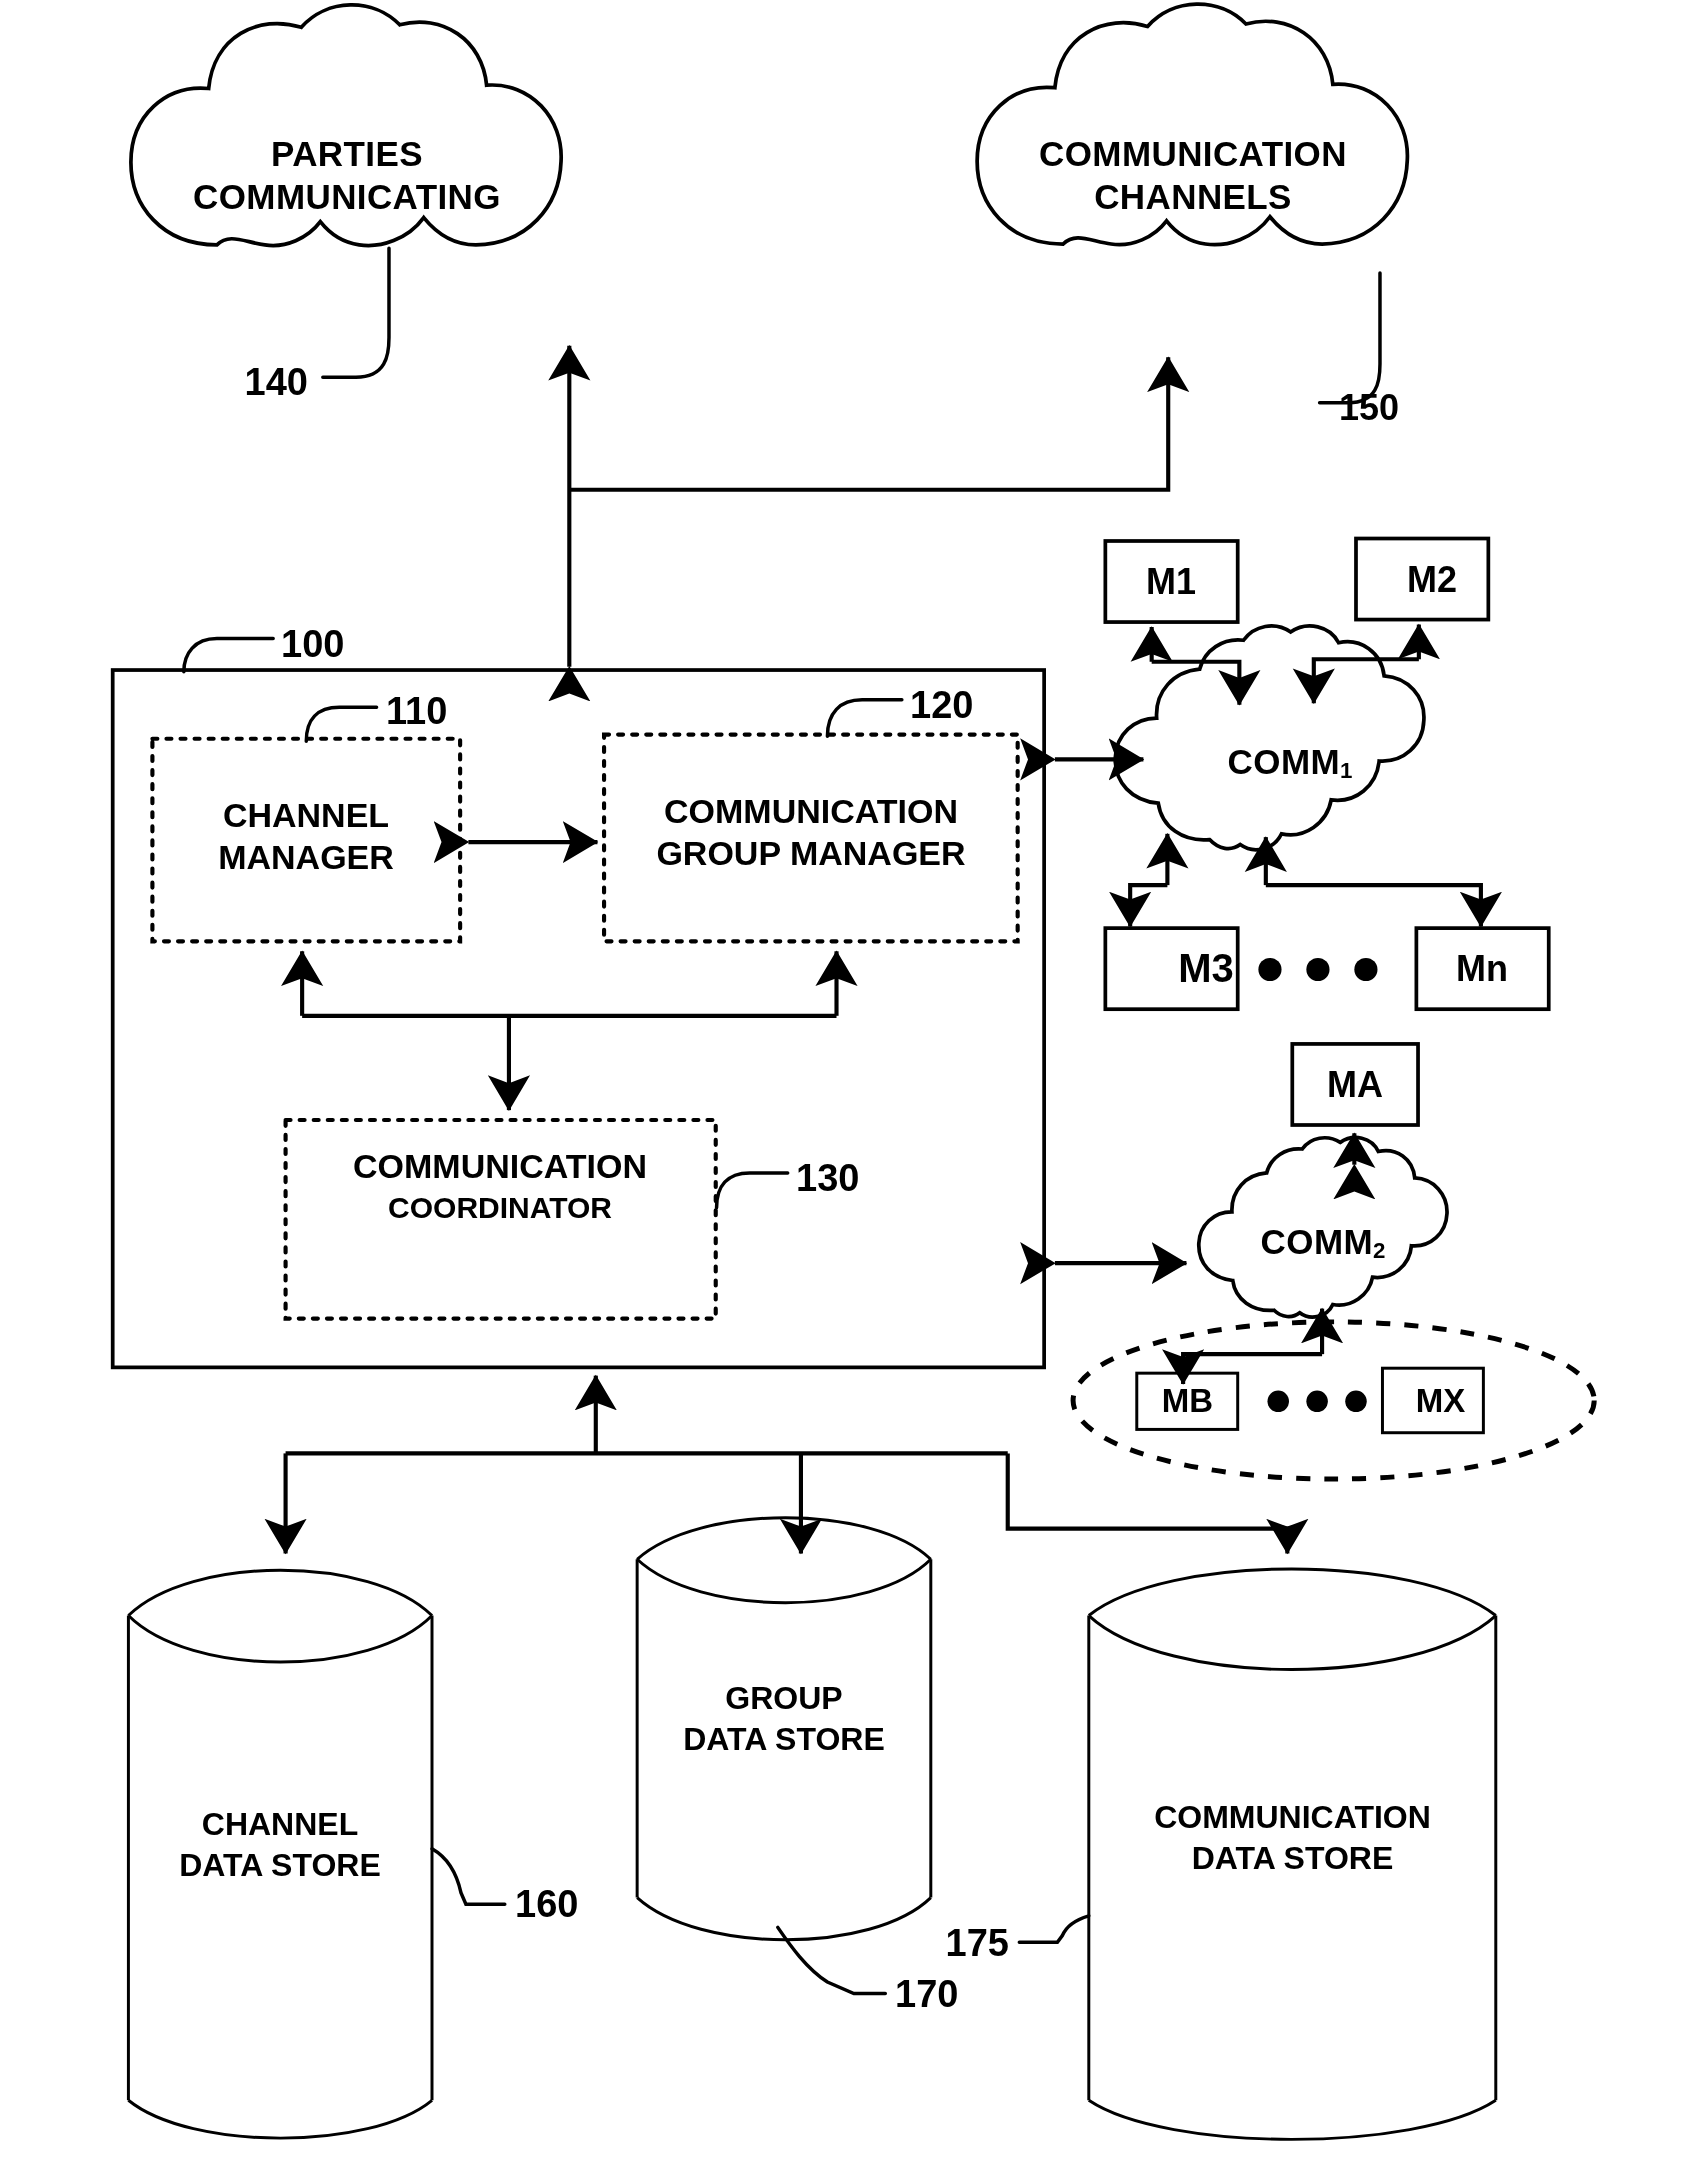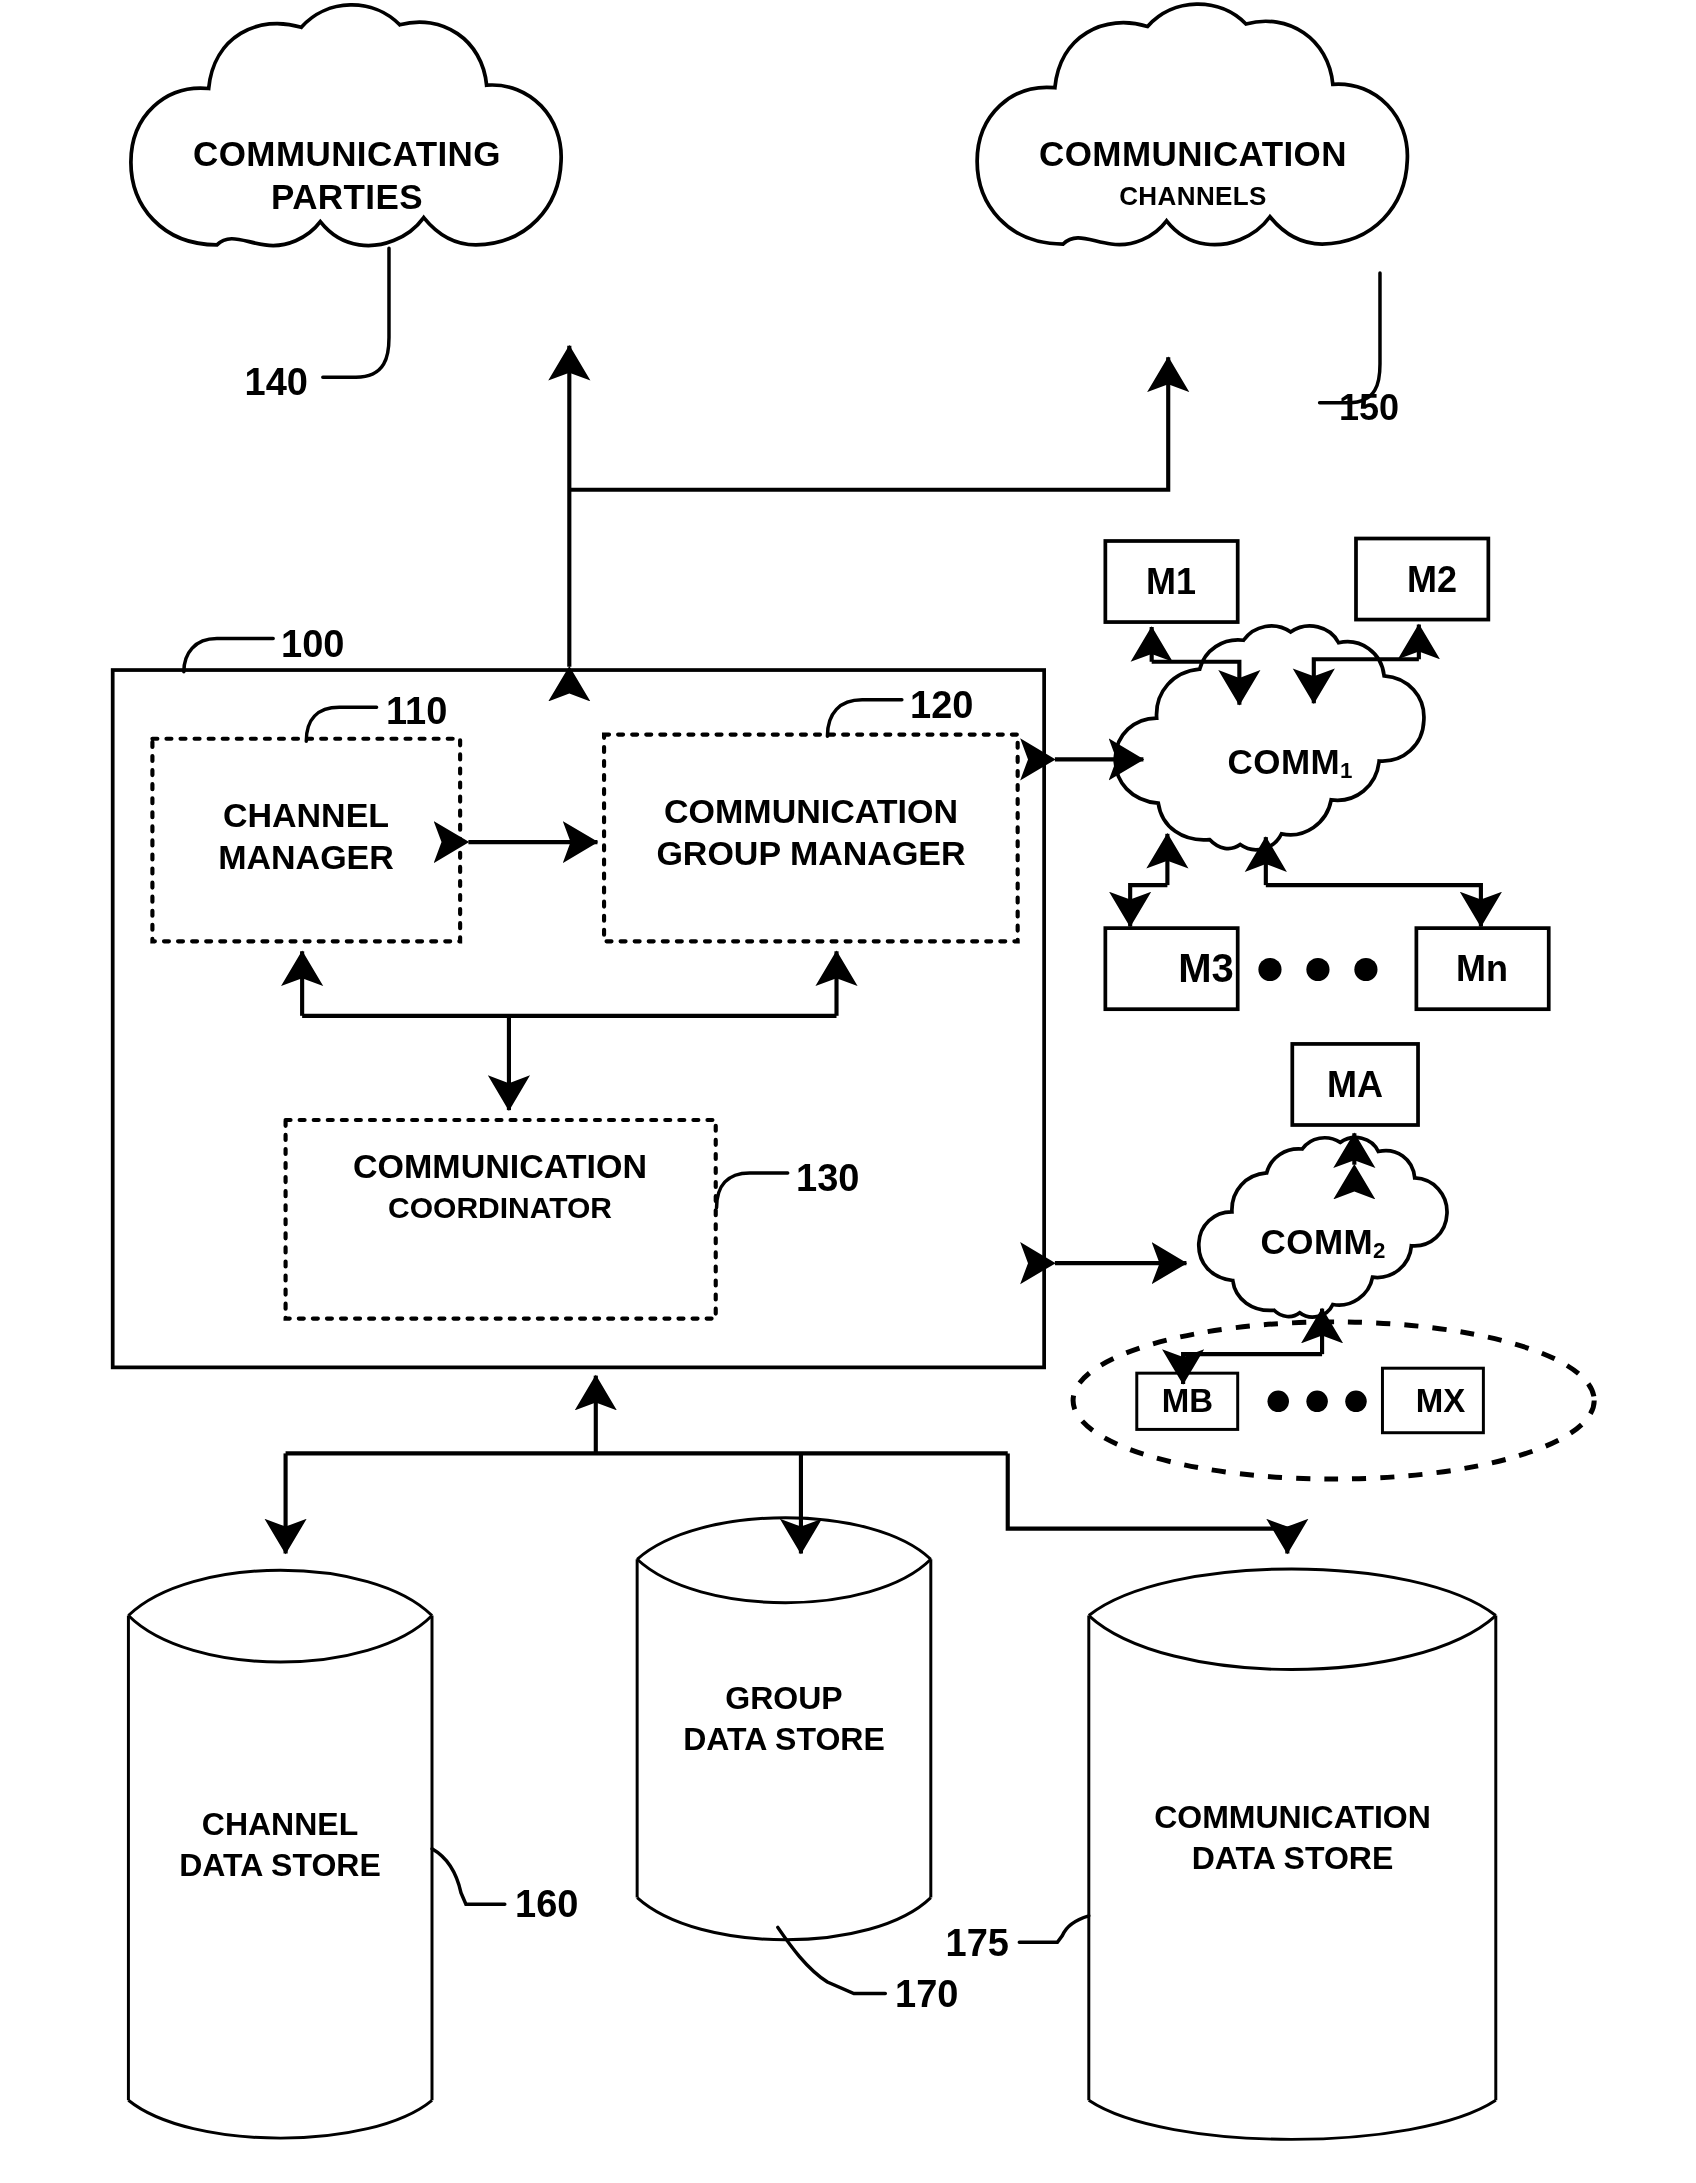--- a/index.html
+++ b/index.html
@@ -195,28 +195,28 @@
     <path class="shape-thin" d="M 1808,1953 L 1808,2539"></path>
     <path class="shape-thin" d="M 1316,1953 C 1410,1878 1712,1878 1808,1953"></path>
     <path class="shape-thin" d="M 1316,1953 C 1410,2040 1712,2040 1808,1953"></path>
     <path class="shape-thin" d="M 1316,2539 C 1410,2602 1712,2602 1808,2539"></path>
   </g>
   <path class="lead" d="M 1316,2316 C 1296,2322 1288,2330 1284,2340 L 1278,2348 L 1232,2348"></path>
 
 </svg>
 
 <div style="position:absolute;left:132px;top:132px;width:430px;text-align:center;">
+  <div style="font-size:35px;font-weight:bold;letter-spacing:0.4px;line-height:43px;">PARTIES</div>
   <div style="font-size:35px;font-weight:bold;letter-spacing:0.4px;line-height:43px;">COMMUNICATING</div>
-  <div style="font-size:35px;font-weight:bold;letter-spacing:0.4px;line-height:43px;">PARTIES</div>
 </div>
 <div style="position:absolute;left:308px;top:382px;transform:translate(-100%,-50%);font-size:38px;font-weight:bold;">140</div>
 
 <div style="position:absolute;left:978px;top:132px;width:430px;text-align:center;">
   <div style="font-size:35px;font-weight:bold;letter-spacing:0.4px;line-height:43px;">COMMUNICATION</div>
-  <div style="font-size:26px;font-weight:bold;letter-spacing:0.4px;line-height:43px;">CHANNELS</div>
+  <div style="font-size:35px;font-weight:bold;letter-spacing:0.4px;line-height:43px;">CHANNELS</div>
 </div>
 <div style="position:absolute;left:1339px;top:408px;transform:translate(0,-50%);font-size:36px;font-weight:bold;">150</div>
 
 <div style="position:absolute;left:281px;top:644px;transform:translate(0,-50%);font-size:38px;font-weight:bold;">100</div>
 
 <div style="position:absolute;left:152px;top:794px;width:308px;text-align:center;">
   <div style="font-size:34px;font-weight:bold;line-height:42px;">CHANNEL</div>
   <div style="font-size:34px;font-weight:bold;line-height:42px;">MANAGER</div>
 </div>
 <div style="position:absolute;left:386px;top:711px;transform:translate(0,-50%);font-size:38px;font-weight:bold;">110</div>

